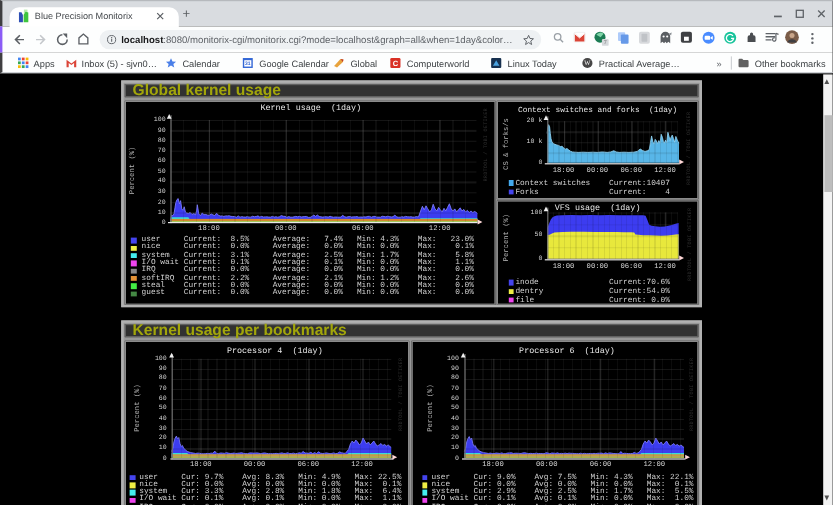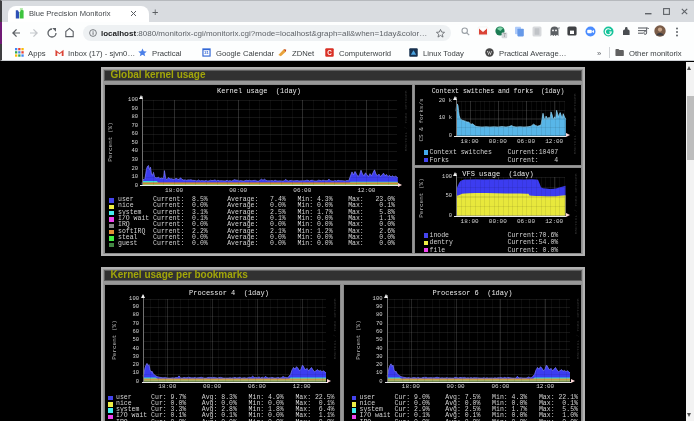--- a/index.html
+++ b/index.html
@@ -1,34 +1,34 @@
 <!DOCTYPE html>
 <html><head><meta charset="utf-8"><style>
 * { margin:0; padding:0; box-sizing:border-box; }
 html,body { width:694px; height:421px; overflow:hidden; background:#000; position:relative;
   font-family:"Liberation Sans",sans-serif; }
 
 #tabstrip { position:absolute; left:0; top:0; width:694px; height:22px; background:#d9dce0; border-left:2px solid #3e3e40; border-top:1px solid #b6b9bd;}
 #tab { position:absolute; left:6px; top:5px; width:141px; height:17px; background:#fff; border-radius:8px 8px 0 0; }
 #tabtitle { position:absolute; left:27px; top:7.5px; font-size:7.6px; color:#45494d; letter-spacing:0; }
 #newtab { position:absolute; left:150px; top:5px; font-size:11px; color:#5a5d61; }
-#toolbar { position:absolute; left:0; top:22px; width:694px; height:22px; background:#fdfefe; border-left:2px solid #701a75; }
+#toolbar { position:absolute; left:0; top:22px; width:694px; height:22px; background:#fdfefe; border-left:2px solid #8b5cf6; }
 #omni { position:absolute; left:81px; top:3px; width:368px; height:16px; border-radius:8px; background:#eef1f3; }
 #omnitext { position:absolute; left:18px; top:4px; font-size:8px; color:#5f6368; white-space:nowrap; }
 #omnitext b { color:#18191b; font-weight:bold; }
 #bookbar { position:absolute; left:0; top:44px; width:694px; height:17px; background:#fdfefe; border-left:2px solid #3e3e40; border-bottom:1px solid #cdd0d4; }
 .bk { position:absolute; top:4.5px; font-size:7.7px; color:#3c4043; white-space:nowrap; }
 .bki { position:absolute; top:4px; width:9px; height:9px; }
 
 #page { position:absolute; left:0; top:62px; width:694px; height:359px; background:#000; }
 #sb { position:absolute; left:686px; top:0; width:8px; height:359px; background:#f3f3f3; }
 #sbthumb { position:absolute; left:686.5px; top:34px; width:7px; height:64px; background:#bdbdbd; }
 .sbarr { position:absolute; left:687px; width:0; height:0; }
 .section { position:absolute; background:#989898; border:2px solid #b2b2b2; }
-.stitle { position:absolute; background:#313131; border:1px solid #606060; color:#a2a60a; font-weight:bold; font-size:10px; line-height:8.5px; padding-left:6px; }
+.stitle { position:absolute; background:#313131; border:1px solid #606060; color:#a2a60a; font-weight:bold; font-size:13px; line-height:8.5px; padding-left:6px; }
 .cell { position:absolute; background:#000; }
 .gtitle { position:absolute; color:#e8e8e8; font-family:Liberation Mono, monospace; font-size:7px; white-space:pre; text-align:center; }
 .ylab { position:absolute; color:#d4d4d4; font-family:"Liberation Mono",monospace; font-size:5.5px; line-height:6px; text-align:right; white-space:pre; }
 .xlab { position:absolute; color:#d4d4d4; font-family:"Liberation Mono",monospace; font-size:6px; line-height:6px; white-space:pre; }
 .rot { position:absolute; color:#b8b8b8; font-family:"Liberation Mono",monospace; font-size:6px; line-height:6px; white-space:pre; transform:rotate(-90deg); transform-origin:center; }
 .wm { position:absolute; color:#2e2e2e; font-family:"Liberation Mono",monospace; font-size:4.3px; line-height:4.5px; white-space:pre; transform:rotate(-90deg); transform-origin:center; letter-spacing:0.2px; }
 .plot { position:absolute; background:
   repeating-linear-gradient(to bottom, rgba(255,255,255,0.09) 0 1px, transparent 1px var(--gh)),
   repeating-linear-gradient(to right, rgba(255,255,255,0.05) 0 1px, transparent 1px var(--gv)); }
 .vmaj { position:absolute; width:1px; background:rgba(255,255,255,0.14); }
@@ -166,57 +166,57 @@
       <rect x="3.2" y="3.2" width="2.3" height="2.3" fill="#4285f4"></rect>
       <rect x="6.4" y="3.2" width="2.3" height="2.3" fill="#ea4335"></rect>
       <rect x="0.0" y="6.4" width="2.3" height="2.3" fill="#fbbc05"></rect>
       <rect x="3.2" y="6.4" width="2.3" height="2.3" fill="#34a853"></rect>
       <rect x="6.4" y="6.4" width="2.3" height="2.3" fill="#4285f4"></rect>
     </svg>
 <span class="bk" style="left:26px">Apps</span>
 <svg class="bki" style="left:53px" width="10" height="9" viewBox="0 0 10 9">
       <path d="M0.5 8.5 V1.5 L5 5 L9.5 1.5 V8.5 H7.5 V4.5 L5 6.4 L2.5 4.5 V8.5 Z" fill="#db4437"></path>
     </svg>
-<span class="bk" style="left:66px">Inbox (17) - sjvn0…</span>
+<span class="bk" style="left:66px">Inbox (5) - sjvn0…</span>
 <svg class="bki" style="left:136px" width="10" height="10" viewBox="0 0 10 10">
       <path d="M5 0.5 L6.4 3.5 L9.7 3.8 L7.2 6 L8 9.2 L5 7.4 L2 9.2 L2.8 6 L0.3 3.8 L3.6 3.5 Z" fill="#4a7fe8"></path>
     </svg>
-<span class="bk" style="left:150px">Practical</span>
+<span class="bk" style="left:150px">Calendar</span>
 <svg class="bki" style="left:200px" width="10" height="10" viewBox="0 0 10 10">
       <rect x="0.4" y="0.4" width="9.2" height="9.2" fill="#3367d6"></rect>
       <rect x="1.7" y="2.4" width="6.6" height="5.9" fill="#fff"></rect>
       <text x="5" y="7.2" font-size="4.6" fill="#3367d6" text-anchor="middle" font-family="Liberation Sans" font-weight="bold">31</text>
     </svg>
 <span class="bk" style="left:214px">Google Calendar</span>
 <svg class="bki" style="left:276px" width="11" height="10" viewBox="0 0 11 10">
       <path d="M0.5 8 L7 1 L10 1.5 L9.5 4 L3.5 9.5 Z" fill="#e8a33d"></path>
       <path d="M7 1 L10 1.5 L9.5 4" fill="#c0392b"></path>
     </svg>
-<span class="bk" style="left:290px">ZDNet</span>
+<span class="bk" style="left:290px">Global</span>
 <svg class="bki" style="left:323px" width="10" height="10" viewBox="0 0 10 10">
       <rect x="0.3" y="0.3" width="9.4" height="9.4" rx="1.2" fill="#d93025"></rect>
       <text x="5" y="7.6" font-size="7" fill="#fff" text-anchor="middle" font-family="Liberation Sans" font-weight="bold">C</text>
     </svg>
 <span class="bk" style="left:337px">Computerworld</span>
 <svg class="bki" style="left:407px" width="10" height="10" viewBox="0 0 10 10">
       <rect x="0.3" y="0.3" width="9.4" height="9.4" rx="1" fill="#17314f"></rect>
       <path d="M2 7.5 L5 2.5 L8 7.5 Z" fill="#4aa3e0"></path>
     </svg>
 <span class="bk" style="left:421px">Linux Today</span>
 <svg class="bki" style="left:483px" width="10" height="10" viewBox="0 0 10 10">
       <circle cx="5" cy="5" r="4.7" fill="#464646"></circle>
       <text x="5" y="7.3" font-size="6" fill="#fff" text-anchor="middle" font-family="Liberation Serif">W</text>
     </svg>
 <span class="bk" style="left:497px">Practical Average…</span>
 <span class="bk" style="left:595px;color:#5f6368">»</span>
 <b style="position:absolute;left:607px;top:3px;width:1px;height:11px;background:#d0d3d6"></b>
 <svg class="bki" style="left:613px" width="10" height="9" viewBox="0 0 10 9">
       <path d="M0.5 1.5 A1 1 0 0 1 1.5 0.5 H3.8 L5 1.8 H8.8 A1 1 0 0 1 9.8 2.8 V7.5 A1 1 0 0 1 8.8 8.5 H1.5 A1 1 0 0 1 0.5 7.5 Z" fill="#616161"></path>
     </svg>
-<span class="bk" style="left:627px">Other monitorix</span>
+<span class="bk" style="left:627px">Other bookmarks</span>
 
 </div>
 
 <div id="page">
   <div id="sb"></div>
   <div id="sbthumb"></div>
   <b class="sbarr" style="top:4px;border-left:2.5px solid transparent;border-right:2.5px solid transparent;border-bottom:4px solid #505050"></b>
   <b class="sbarr" style="top:351px;border-left:2.5px solid transparent;border-right:2.5px solid transparent;border-top:4px solid #505050"></b>
 </div>
 <div class="section" style="left:101px;top:67px;width:484px;height:189px"></div>

